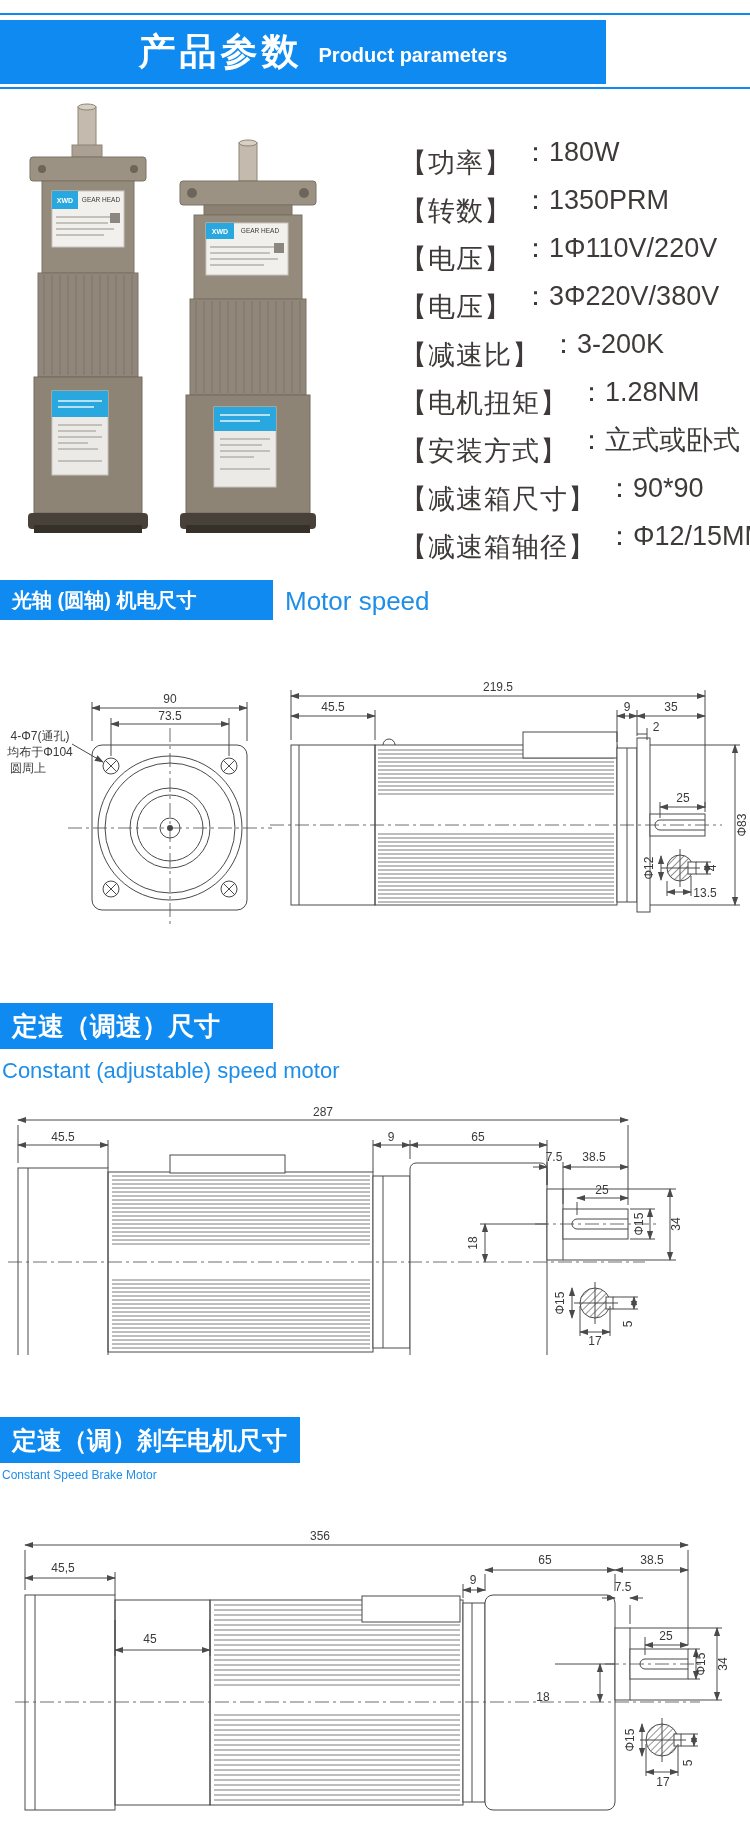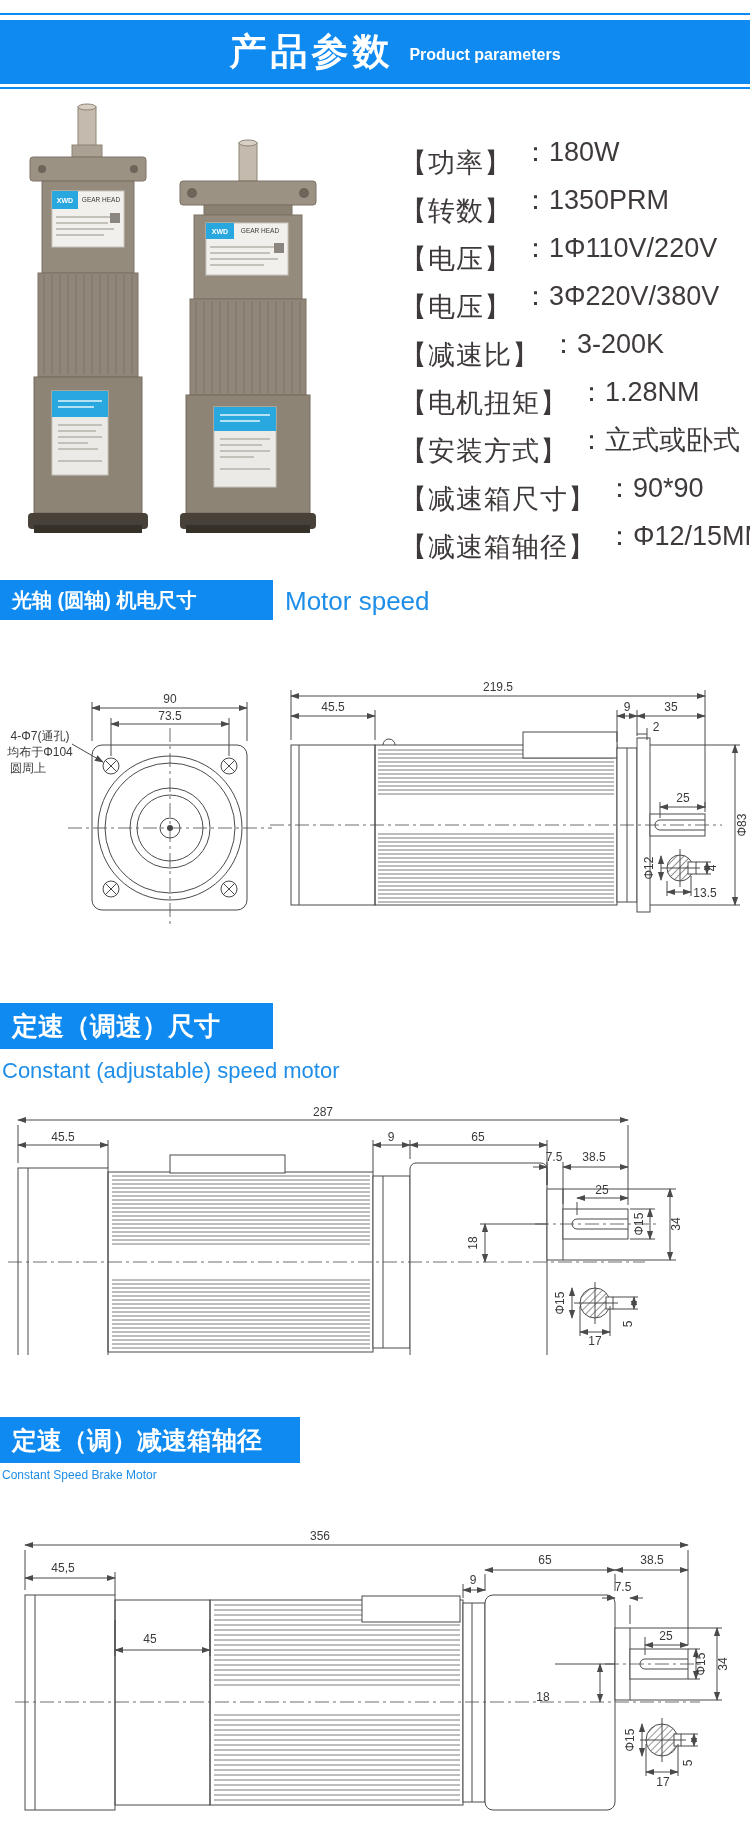--- a/index.html
+++ b/index.html
@@ -1,23 +1,23 @@
 <!DOCTYPE html>
 <html><head>
 <meta charset="utf-8">
 <style>
   html,body{margin:0;padding:0;}
   body{width:750px;height:1843px;position:relative;background:#fff;overflow:hidden;
        font-family:"Liberation Sans","DejaVu Sans",sans-serif;}
   .abs{position:absolute;}
   .rule{position:absolute;left:0;width:750px;height:2px;background:#0e8af0;}
-  .banner{position:absolute;left:0;top:20px;width:750px;height:64px;background:#0e8af0;
+  .banner{position:absolute;left:0;top:20px;width:606px;height:64px;background:#0e8af0;
           display:flex;align-items:center;justify-content:center;padding-left:40px;box-sizing:border-box;}
   .banner-zh{color:#fff;font-size:37px;font-weight:bold;letter-spacing:4px;}
-  .banner-en{color:#fff;font-size:16px;font-weight:bold;margin-left:16px;margin-top:6px;}
+  .banner-en{color:#fff;font-size:20px;font-weight:bold;margin-left:16px;margin-top:6px;}
   .specs{position:absolute;left:400px;top:128px;margin:0;padding:0;list-style:none;}
   .spec{height:48px;display:flex;align-items:center;white-space:nowrap;color:#3e3a39;font-size:27px;}
   .spec-label{letter-spacing:1px;margin-top:22px;}
   .spec-value{margin-left:10px;}
   .sec-box{position:absolute;background:#0e8af0;color:#fff;font-weight:bold;
            display:flex;align-items:center;padding-left:12px;box-sizing:border-box;}
   .sec-en{position:absolute;color:#1e8ee8;}
   svg text{font-family:"Liberation Sans","DejaVu Sans",sans-serif;}
   .dt{fill:#3a3a3a;font-size:12px;text-anchor:middle;}
   .ln{stroke:#4a4a4a;stroke-width:1;fill:none;}
@@ -295,21 +295,21 @@
       <text class="dt" x="564" y="203" font-size="10" transform="rotate(-90 564 203)">Φ15</text>
       <path class="ln" d="M580 206V236M610 206V236"></path>
       <line class="ln" x1="580" y1="232" x2="610" y2="232" marker-start="url(#arw2)" marker-end="url(#arw2)"></line>
       <text class="dt" x="595" y="245" font-size="11">17</text>
       <path class="ln" d="M613 197H638M613 209H638"></path>
       <line class="ln" x1="634" y1="197" x2="634" y2="209" marker-start="url(#arw2)" marker-end="url(#arw2)"></line>
       <text class="dt" x="632" y="224" font-size="10" transform="rotate(-90 632 224)">5</text>
     </g>
   </svg>
 
-  <div class="sec-box" style="left:0;top:1417px;width:300px;height:46px;font-size:25px;">定速（调）减速箱轴径</div>
+  <div class="sec-box" style="left:0;top:1417px;width:300px;height:46px;font-size:25px;">定速（调）刹车电机尺寸</div>
   <div class="sec-en" style="left:2px;top:1468px;font-size:12px;">Constant Speed Brake Motor</div>
 
   <svg class="abs" style="left:0;top:1510px;" width="750" height="333" viewBox="0 0 750 333">
     <defs>
       <marker id="arw3" viewBox="0 0 10 10" refX="9" refY="5" markerWidth="9" markerHeight="9" orient="auto-start-reverse">
         <path d="M0 1.5 L10 5 L0 8.5 Z" fill="#4a4a4a"></path>
       </marker>
       <pattern id="hat3" width="5" height="5" patternUnits="userSpaceOnUse" patternTransform="rotate(45)">
         <rect width="5" height="5" fill="#fff"></rect>
           <line x1="0" y1="0" x2="0" y2="5" stroke="#666" stroke-width="1.4"></line>

